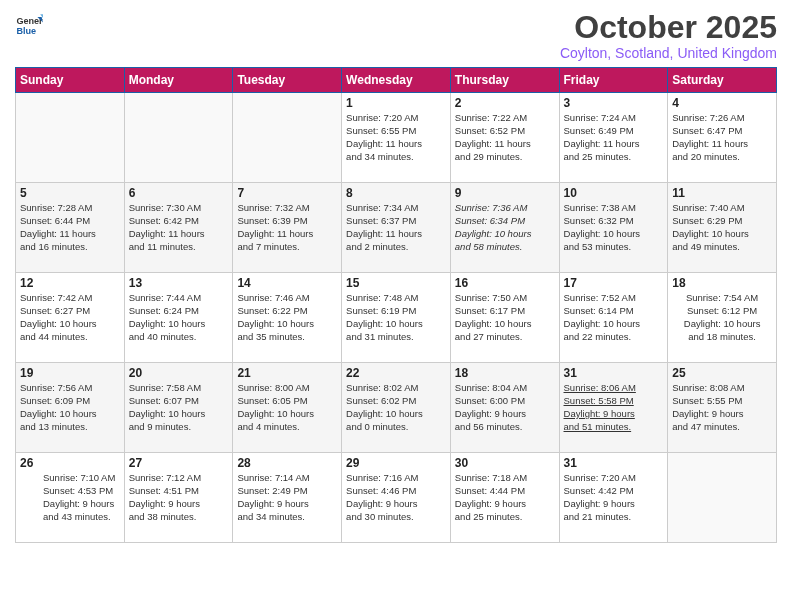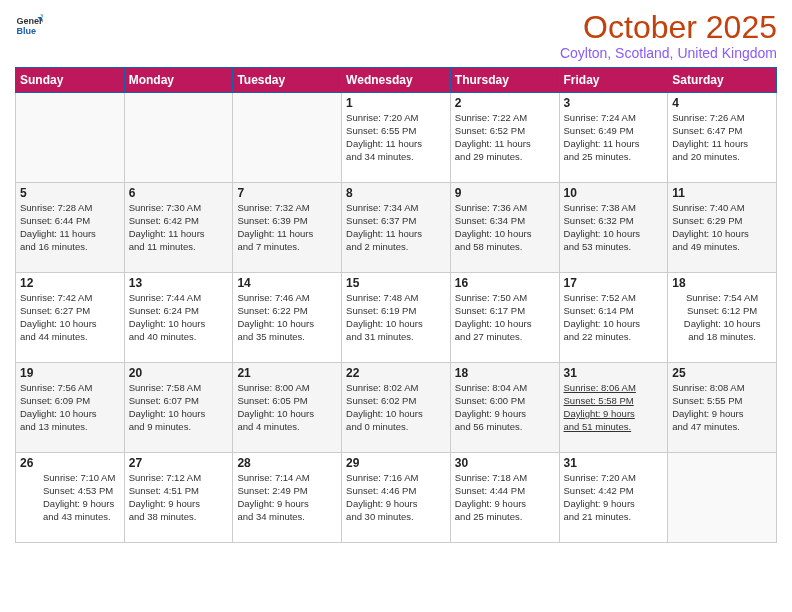--- a/index.html
+++ b/index.html
@@ -28,22 +28,22 @@
     }
     .logo-icon {
       width: 28px;
       height: 28px;
     }
     .title-block {
       text-align: right;
     }
     .month-title {
       font-size: 32px;
-      font-weight: 400;
-      color: #c2410c;
+      font-weight: 700;
+      color: #404040;
       line-height: 1.1;
     }
     .location {
       font-size: 14px;
       color: #8b5cf6;
     }
     .calendar-table {
       width: 100%;
       border-collapse: collapse;
       table-layout: fixed;
@@ -172,21 +172,21 @@
           </td>
           <td>
             <span class="day-num">8</span>
             <div class="day-info" style="white-space: pre-line;">Sunrise: 7:34 AM
 Sunset: 6:37 PM
 Daylight: 11 hours
 and 2 minutes.</div>
           </td>
           <td>
             <span class="day-num">9</span>
-            <div class="day-info" style="white-space: pre-line;">Sunrise: 7:36 AM
+            <div class="day-info" style="white-space: pre-line; font-style: italic;">Sunrise: 7:36 AM
 Sunset: 6:34 PM
 Daylight: 10 hours
 and 58 minutes.</div>
           </td>
           <td>
             <span class="day-num">10</span>
             <div class="day-info" style="white-space: pre-line;">Sunrise: 7:38 AM
 Sunset: 6:32 PM
 Daylight: 10 hours
 and 53 minutes.</div>

